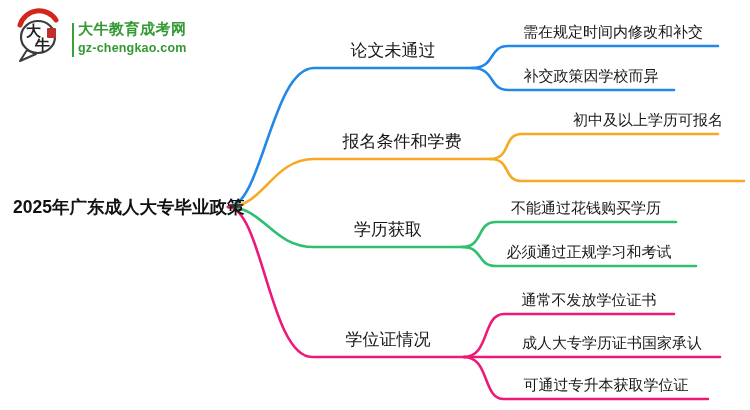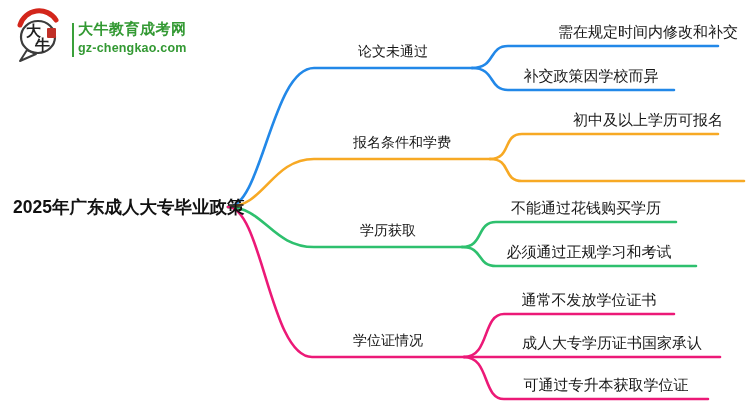--- a/index.html
+++ b/index.html
@@ -6,30 +6,30 @@
   .stage{
     position:relative;width:750px;height:410px;background:#fff;overflow:hidden;
     font-family:"Liberation Sans","DejaVu Sans",sans-serif;color:#1a1a1a;
   }
   .stage svg.lines{position:absolute;left:0;top:0;width:750px;height:410px;}
   .abs{position:absolute;white-space:nowrap;}
   .root-label{
     left:13px;top:195px;font-size:17.5px;font-weight:600;line-height:24px;color:#111;
   }
   .branch-label{
-    font-size:14px;line-height:26px;text-align:center;color:#161616;
+    font-size:17px;line-height:26px;text-align:center;color:#161616;
   }
   .leaf-label{
     font-size:15px;line-height:26px;text-align:center;color:#161616;
   }
   .b1l{left:314px;top:38px;width:158px;}
   .b2l{left:314px;top:129px;width:176px;}
   .b3l{left:314px;top:217px;width:148px;}
   .b4l{left:312px;top:327px;width:152px;}
-  .b1c1{left:528px;top:19px;width:210px;text-align:right;}
+  .b1c1{left:508px;top:19px;width:210px;}
   .b1c2{left:508px;top:63px;width:166px;}
   .b2c1{left:550px;top:107px;width:196px;font-family:Liberation Serif, serif;}
   .b2c2{left:522px;top:154px;width:222px;}
   .b3c1{left:496px;top:195px;width:180px;}
   .b3c2{left:489px;top:239px;width:200px;}
   .b4c1{left:504px;top:287px;width:170px;}
   .b4c2{left:504px;top:330px;width:216px;}
   .b4c3{left:504px;top:372px;width:204px;}
   
   .logo{position:absolute;left:10px;top:6px;width:230px;height:56px;}

